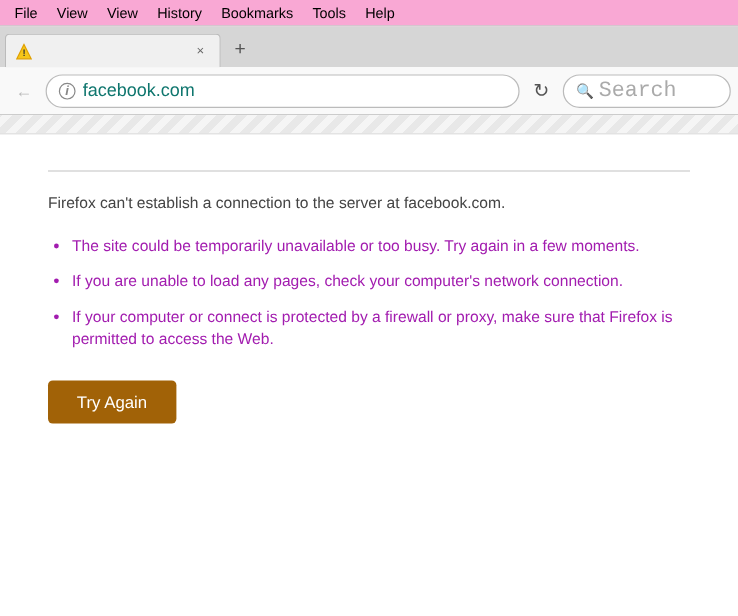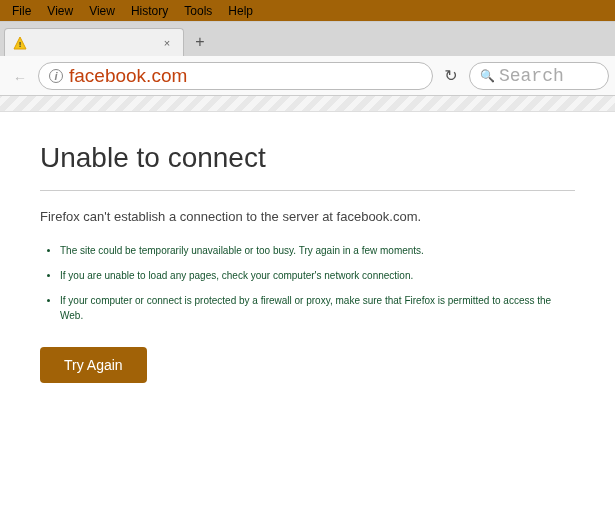--- a/index.html
+++ b/index.html
@@ -1,20 +1,20 @@
 <!DOCTYPE html>
 <html><head>
   <meta charset="utf-8">
   <style>
     * { margin: 0; padding: 0; box-sizing: border-box; }
     body { font-family: Arial, sans-serif; width: 615px; height: 513px; overflow: hidden; background: #fff; }
 
     
     .menubar {
-      background: #a16207;
+      background: #f9a8d4;
       border-bottom: 1px solid #ccc;
       display: flex;
       align-items: center;
       height: 22px;
       padding: 0 4px;
     }
     .menubar-item {
       padding: 2px 8px;
       font-size: 12px;
       color: #000;
@@ -116,22 +116,22 @@
       border: 1.5px solid #888;
       border-radius: 50%;
       width: 14px;
       height: 14px;
       display: flex;
       align-items: center;
       justify-content: center;
       flex-shrink: 0;
     }
     .address-text {
-      font-size: 19px;
-      color: #c2410c;
+      font-size: 15px;
+      color: #0f766e;
       flex: 1;
     }
     .reload-btn {
       color: #555;
       font-size: 16px;
       cursor: pointer;
       width: 28px;
       height: 28px;
       display: flex;
       align-items: center;
@@ -195,22 +195,22 @@
       color: #444;
       margin-bottom: 16px;
       line-height: 1.5;
     }
     .error-list {
       list-style: disc;
       padding-left: 20px;
       margin-bottom: 24px;
     }
     .error-list li {
-      font-size: 10px;
-      color: #14532d;
+      font-size: 13px;
+      color: #a21caf;
       margin-bottom: 10px;
       line-height: 1.5;
     }
     .try-again-btn {
       background: #a16207;
       color: #fff;
       border: none;
       border-radius: 4px;
       padding: 10px 24px;
       font-size: 14px;
@@ -224,20 +224,21 @@
     }
   </style>
 </head>
 <body>
 
 <div class="menubar">
   <span class="menubar-item">File</span>
   <span class="menubar-item">View</span>
   <span class="menubar-item">View</span>
   <span class="menubar-item">History</span>
+  <span class="menubar-item">Bookmarks</span>
   <span class="menubar-item">Tools</span>
   <span class="menubar-item">Help</span>
 </div>
 
 <div class="tabbar">
   <div class="tab">
     <span class="warning-triangle tab-warning-icon">
       <svg width="14" height="14" viewBox="0 0 14 14">
         <polygon points="7,1 13,13 1,13" fill="#f5c518" stroke="#e0a000" stroke-width="1"></polygon>
         <text x="7" y="11" text-anchor="middle" font-size="8" font-weight="bold" fill="#333">!</text>
@@ -261,21 +262,20 @@
   </div>
   <div class="search-bar">
     <span class="search-icon">🔍</span>
     <span class="search-text">Search</span>
   </div>
 </div>
 
 <div class="stripe-bar"></div>
 
 <div class="error-content">
-  <h1 class="error-title">Unable to connect</h1>
   <hr class="error-divider">
   <p class="error-description">Firefox can't establish a connection to the server at facebook.com.</p>
   <ul class="error-list">
     <li>The site could be temporarily unavailable or too busy. Try again in a few moments.</li>
     <li>If you are unable to load any pages, check your computer's network connection.</li>
     <li>If your computer or connect is protected by a firewall or proxy, make sure that Firefox is permitted to access the Web.</li>
   </ul>
   <button class="try-again-btn">Try Again</button>
 </div>
 

